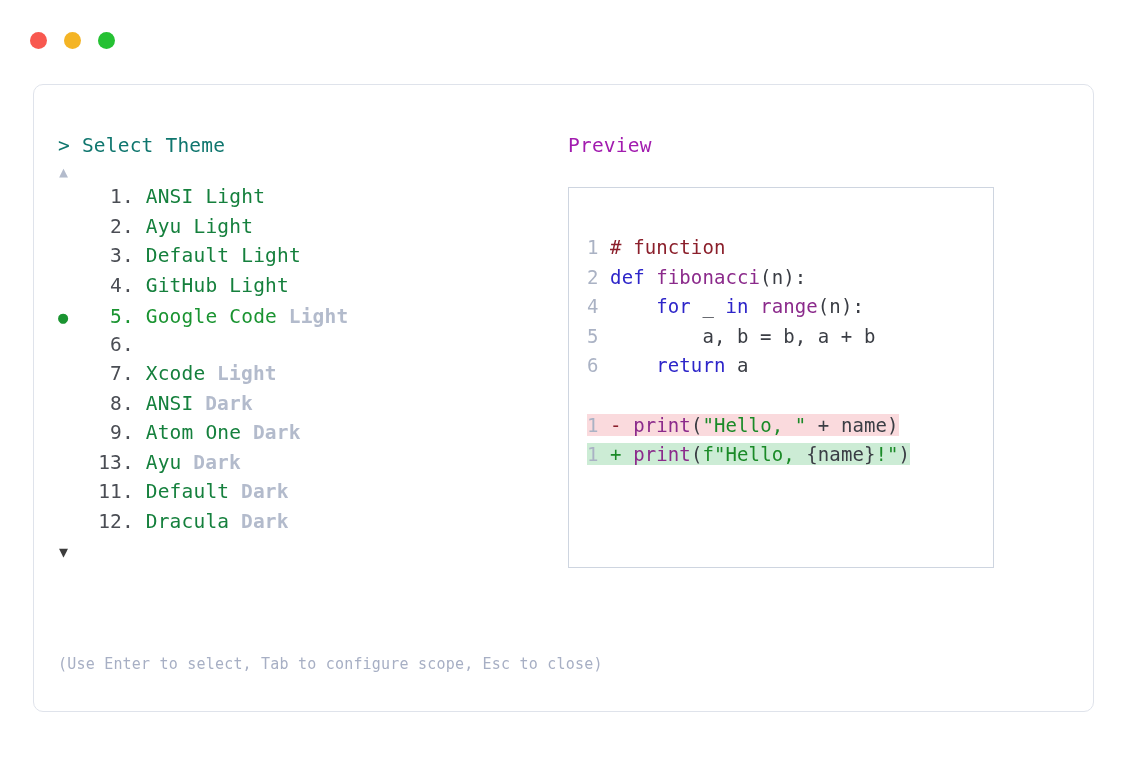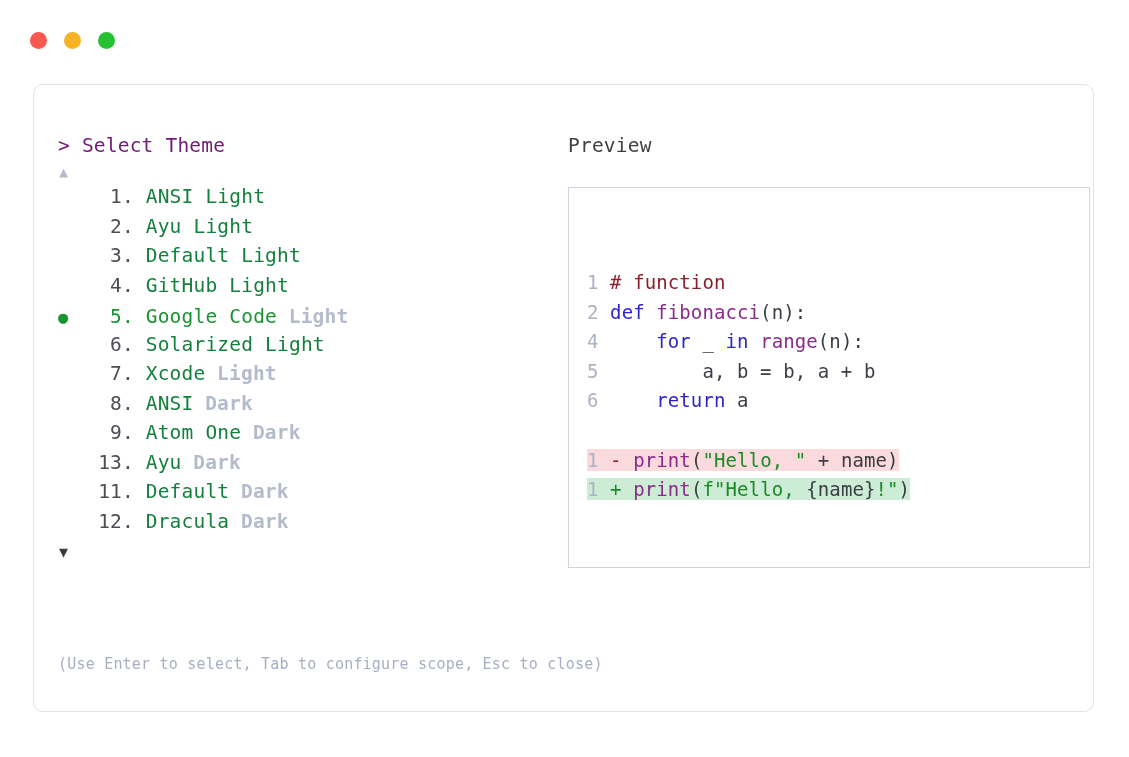--- a/index.html
+++ b/index.html
@@ -52,21 +52,21 @@
   
   #selector {
     position: absolute;
     left: 24px;
     top: 48px;
     width: 470px;
   }
   #prompt-row {
     font-size: 19.5px;
     line-height: 26px;
-    color: #701a75;
+    color: #0f766e;
     letter-spacing: 0.2px;
     white-space: pre;
   }
   .scroll-arrow {
     height: 26px;
     line-height: 26px;
     font-size: 15px;
     padding-left: 1px;
     letter-spacing: 0.2px;
   }
@@ -108,31 +108,31 @@
   
   #preview {
     position: absolute;
     left: 534px;
     top: 48px;
     width: 502px;
   }
   #preview-title {
     font-size: 19.5px;
     line-height: 26px;
-    color: #404040;
+    color: #a21caf;
     letter-spacing: 0.2px;
   }
   #preview-box {
     margin-top: 28px;
     box-sizing: border-box;
-    width: 522px;
+    width: 426px;
     height: 381px;
     background: #ffffff;
     border: 1.5px solid #ced5e0;
-    padding: 80px 0 0 18px;
+    padding: 45px 0 0 18px;
   }
   .code-line {
     font-size: 19px;
     line-height: 29.6px;
     white-space: pre;
     letter-spacing: 0.1px;
     display: block;
     width: max-content;
   }
   .lineno {
@@ -179,21 +179,21 @@
 
     <div id="selector">
       <div id="prompt-row">&gt; Select Theme</div>
       <div class="scroll-arrow" id="scroll-up">▲</div>
       <ul id="theme-list">
           <li class="theme-row"><span class="bullet-cell"></span><span class="row-index">1.</span><span class="row-name">ANSI Light</span></li>
           <li class="theme-row"><span class="bullet-cell"></span><span class="row-index">2.</span><span class="row-name">Ayu Light</span></li>
           <li class="theme-row"><span class="bullet-cell"></span><span class="row-index">3.</span><span class="row-name">Default Light</span></li>
           <li class="theme-row"><span class="bullet-cell"></span><span class="row-index">4.</span><span class="row-name">GitHub Light</span></li>
           <li class="theme-row selected"><span class="bullet-cell">●</span><span class="row-index">5.</span><span class="row-name">Google Code</span><span class="row-variant">Light</span></li>
-          <li class="theme-row"><span class="bullet-cell"></span><span class="row-index">6.</span><span class="row-name">Solarized Light</span></li>
+          <li class="theme-row"><span class="bullet-cell"></span><span class="row-index">6.</span></li>
           <li class="theme-row"><span class="bullet-cell"></span><span class="row-index">7.</span><span class="row-name">Xcode</span><span class="row-variant">Light</span></li>
           <li class="theme-row"><span class="bullet-cell"></span><span class="row-index">8.</span><span class="row-name">ANSI</span><span class="row-variant">Dark</span></li>
           <li class="theme-row"><span class="bullet-cell"></span><span class="row-index">9.</span><span class="row-name">Atom One</span><span class="row-variant">Dark</span></li>
           <li class="theme-row"><span class="bullet-cell"></span><span class="row-index">13.</span><span class="row-name">Ayu</span><span class="row-variant">Dark</span></li>
           <li class="theme-row"><span class="bullet-cell"></span><span class="row-index">11.</span><span class="row-name">Default</span><span class="row-variant">Dark</span></li>
           <li class="theme-row"><span class="bullet-cell"></span><span class="row-index">12.</span><span class="row-name">Dracula</span><span class="row-variant">Dark</span></li>
         </ul>
       <div class="scroll-arrow" id="scroll-down">▼</div>
     </div>
 

